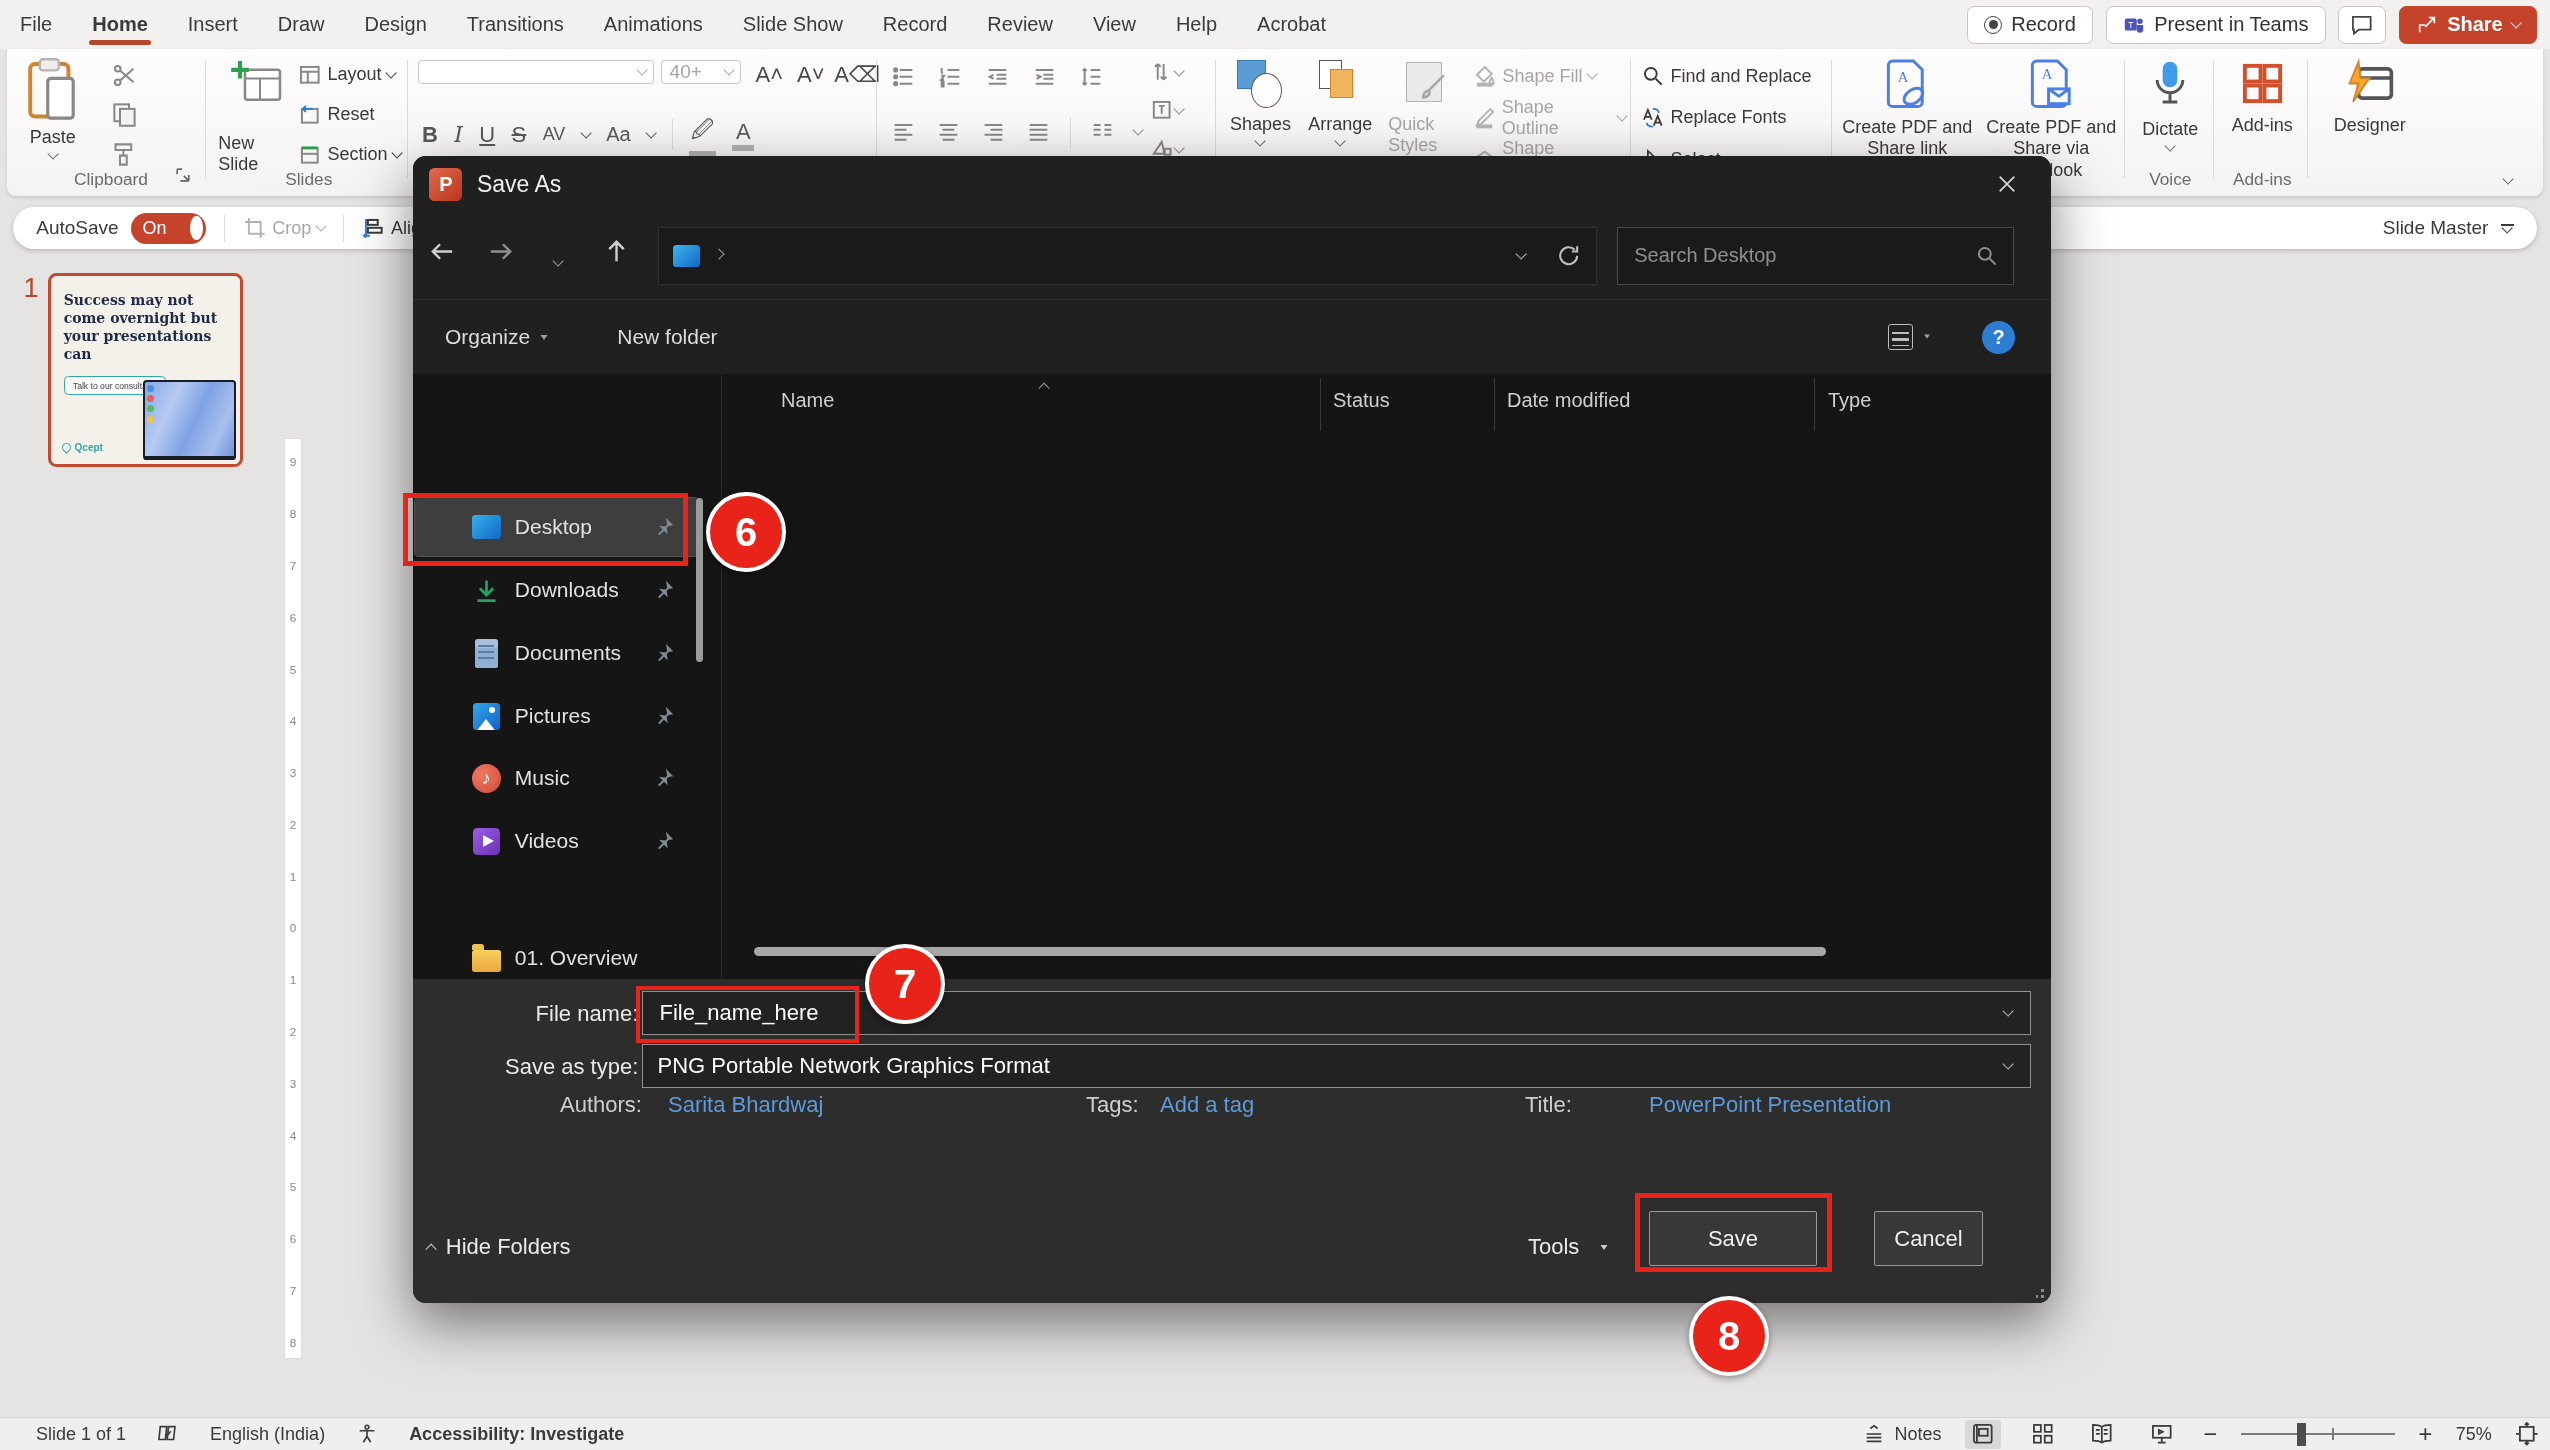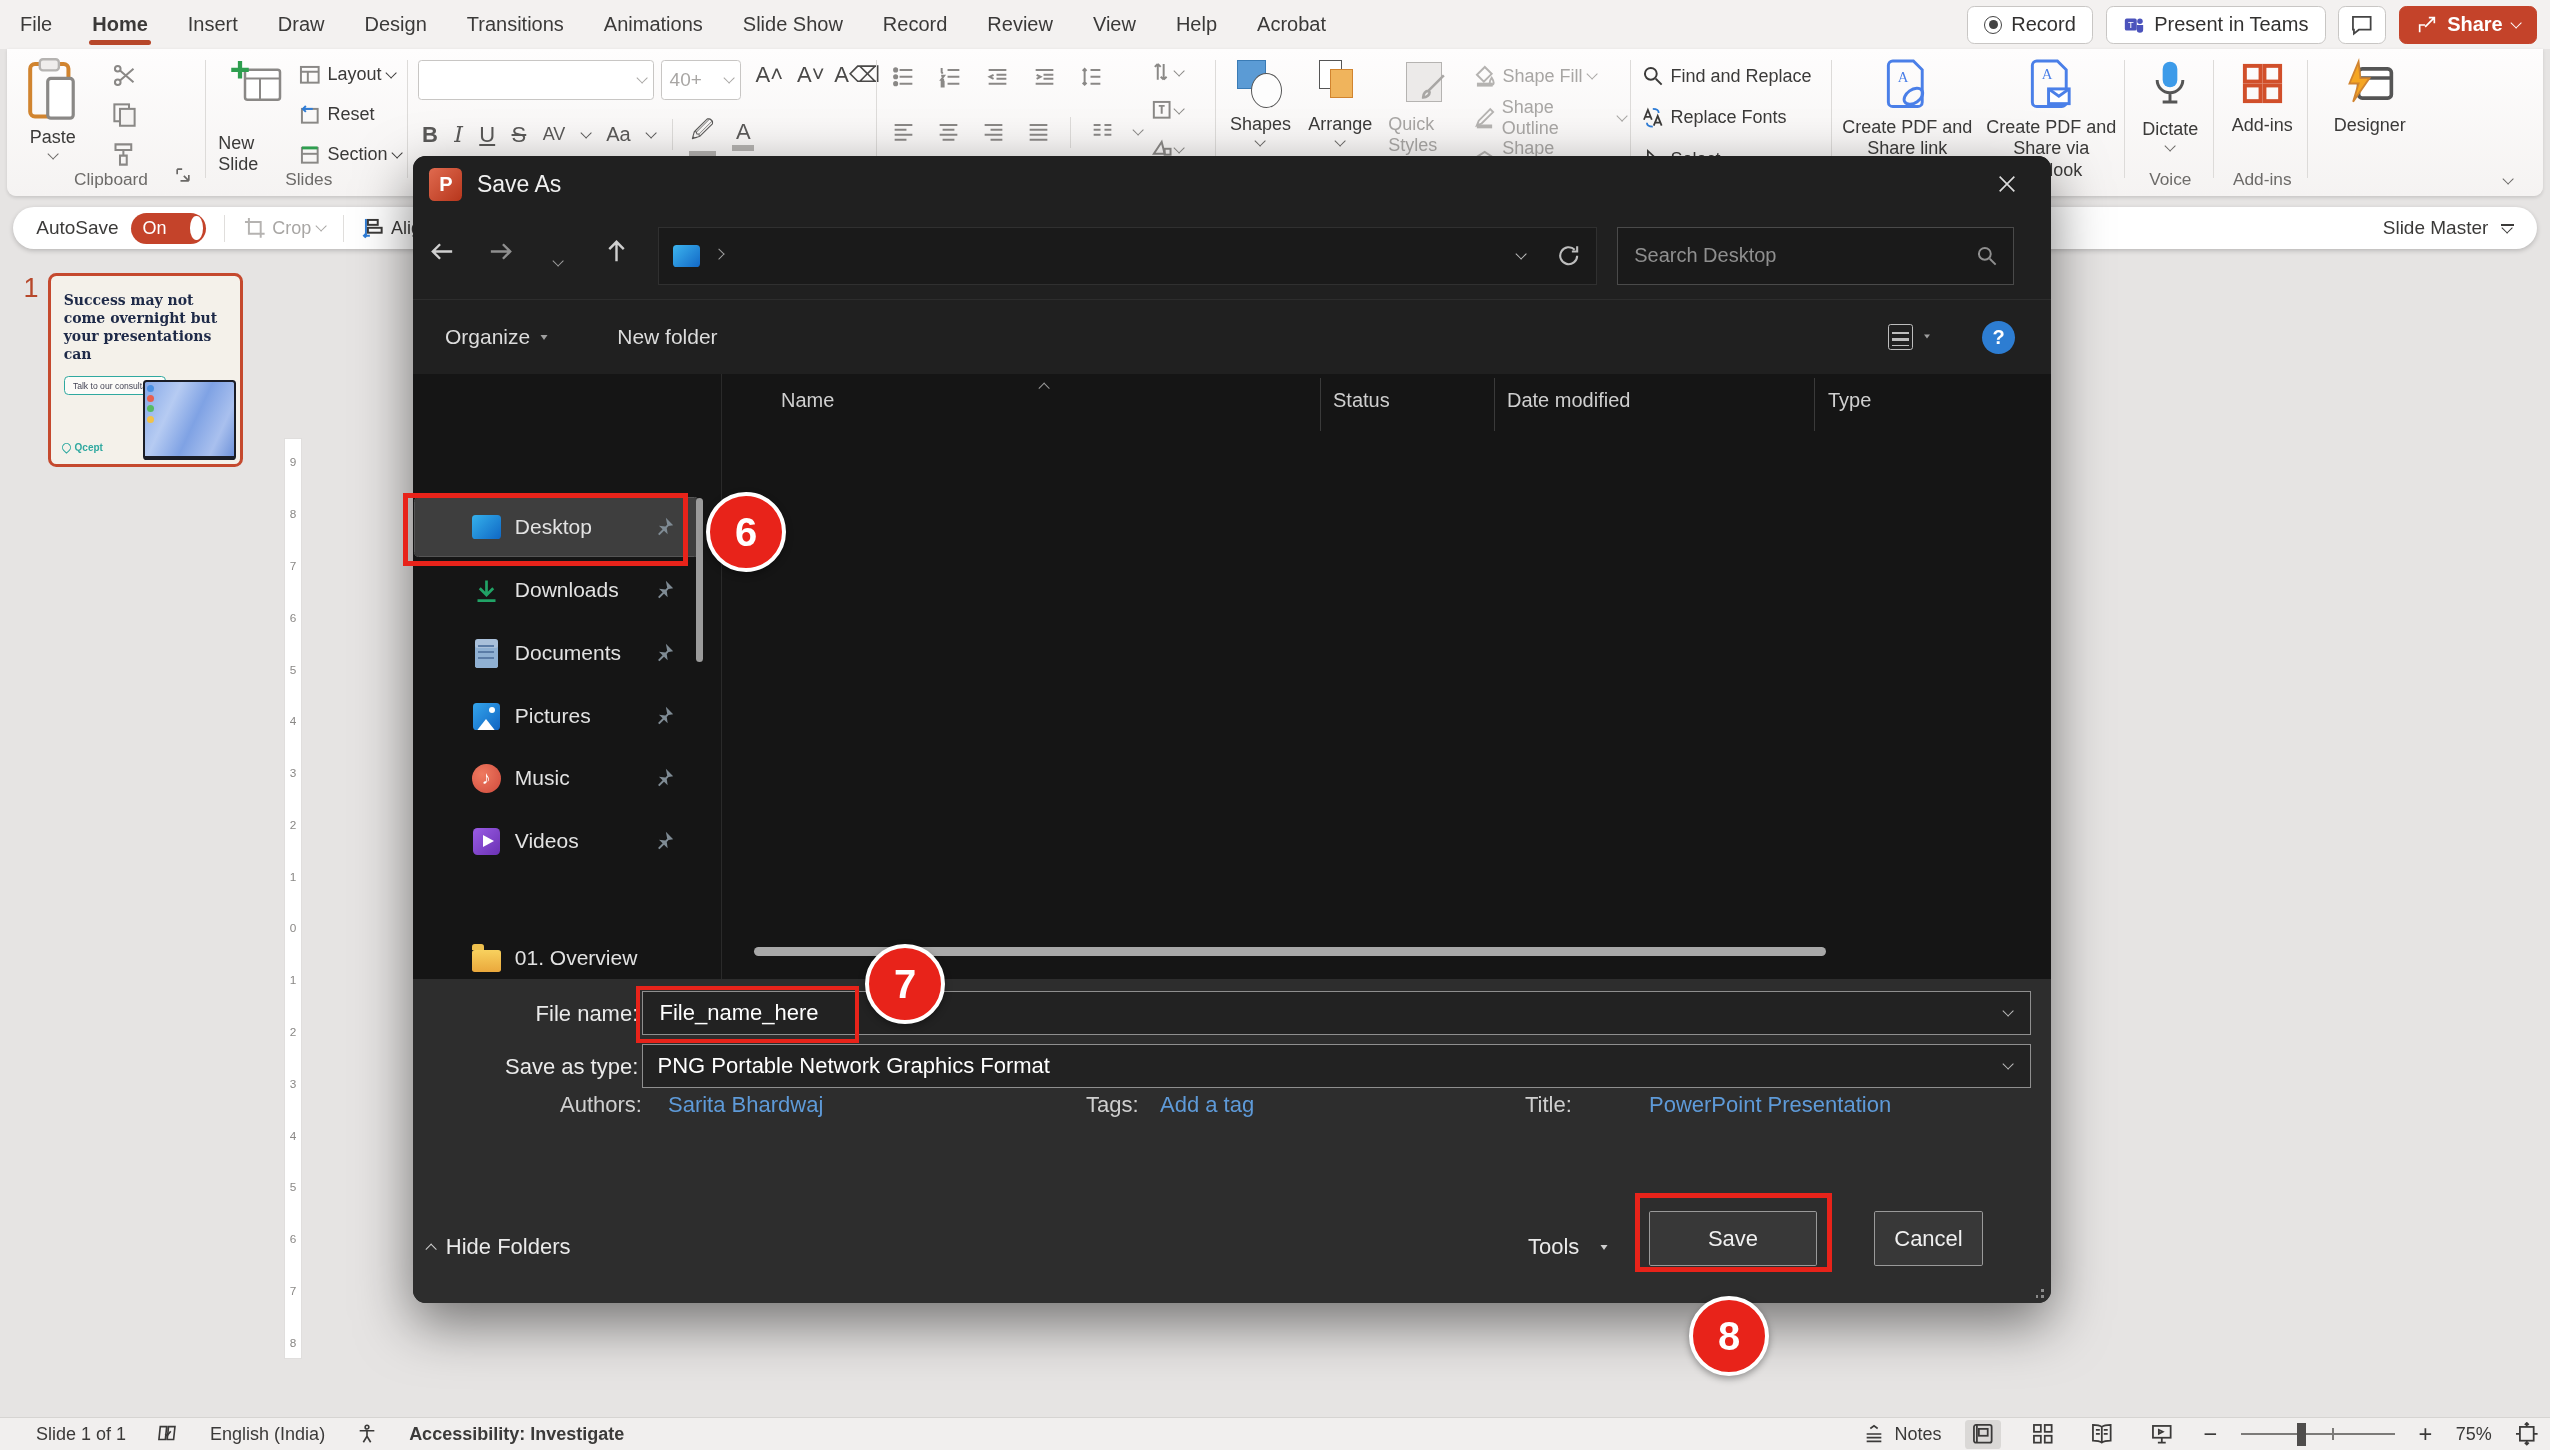--- a/index.html
+++ b/index.html
@@ -27,21 +27,21 @@
   
   .ribbon{position:absolute;top:49px;left:7.3px;right:7.3px;height:147px;background:linear-gradient(#fefdfd,#f5f3f2);
           border-radius:0 0 9px 9px;box-shadow:0 1.8px 3.6px rgba(0,0,0,.12);}
   .rgroup{position:absolute;top:3.6px;height:140px;}
   .glabel{position:absolute;bottom:2.7px;left:0;right:0;text-align:center;font-size:17.3px;color:#6d6b69;}
   .gsep{position:absolute;top:11px;height:118px;width:0.9px;background:#dddbd9;}
   .bigbtn{display:flex;flex-direction:column;align-items:center;gap:5.5px;font-size:18px;color:#3b3a39;}
   .smallrow{display:flex;align-items:center;gap:5.5px;font-size:18px;color:#3b3a39;height:29px;}
   .disabled{color:#a8a6a4 !important;}
   .ic{display:inline-block;vertical-align:middle;}
-  .combo{background:#fff;border:0.9px solid #c8c6c4;border-radius:3.6px;height:40px;display:flex;align-items:center;
+  .combo{background:#fff;border:0.9px solid #c8c6c4;border-radius:3.6px;height:24px;display:flex;align-items:center;
          padding:0 7.3px;color:#a8a6a4;font-size:19px;justify-content:space-between;}
   .fontbtn{font-size:22px;color:#4a4948;width:36px;text-align:center;}
 
   
   .qat{position:absolute;top:207px;left:12.7px;right:12.7px;height:42px;background:#fff;border-radius:21px;
        box-shadow:0 1.8px 5.5px rgba(0,0,0,.2);display:flex;align-items:center;padding:0 23.6px;font-size:19px;color:#3b3a39;z-index:1;}
   .toggle{width:75px;height:31px;border-radius:15.4px;background:#c4432a;color:#fff;display:flex;align-items:center;
           padding:0 3.6px 0 11px;gap:24px;font-size:18px;margin-left:12.7px;}
   .knob{width:23.6px;height:23.6px;background:#fff;border-radius:50%;margin-left:auto;}
   .qsep{width:0.9px;height:27px;background:#e0deDC;margin:0 18px;}

